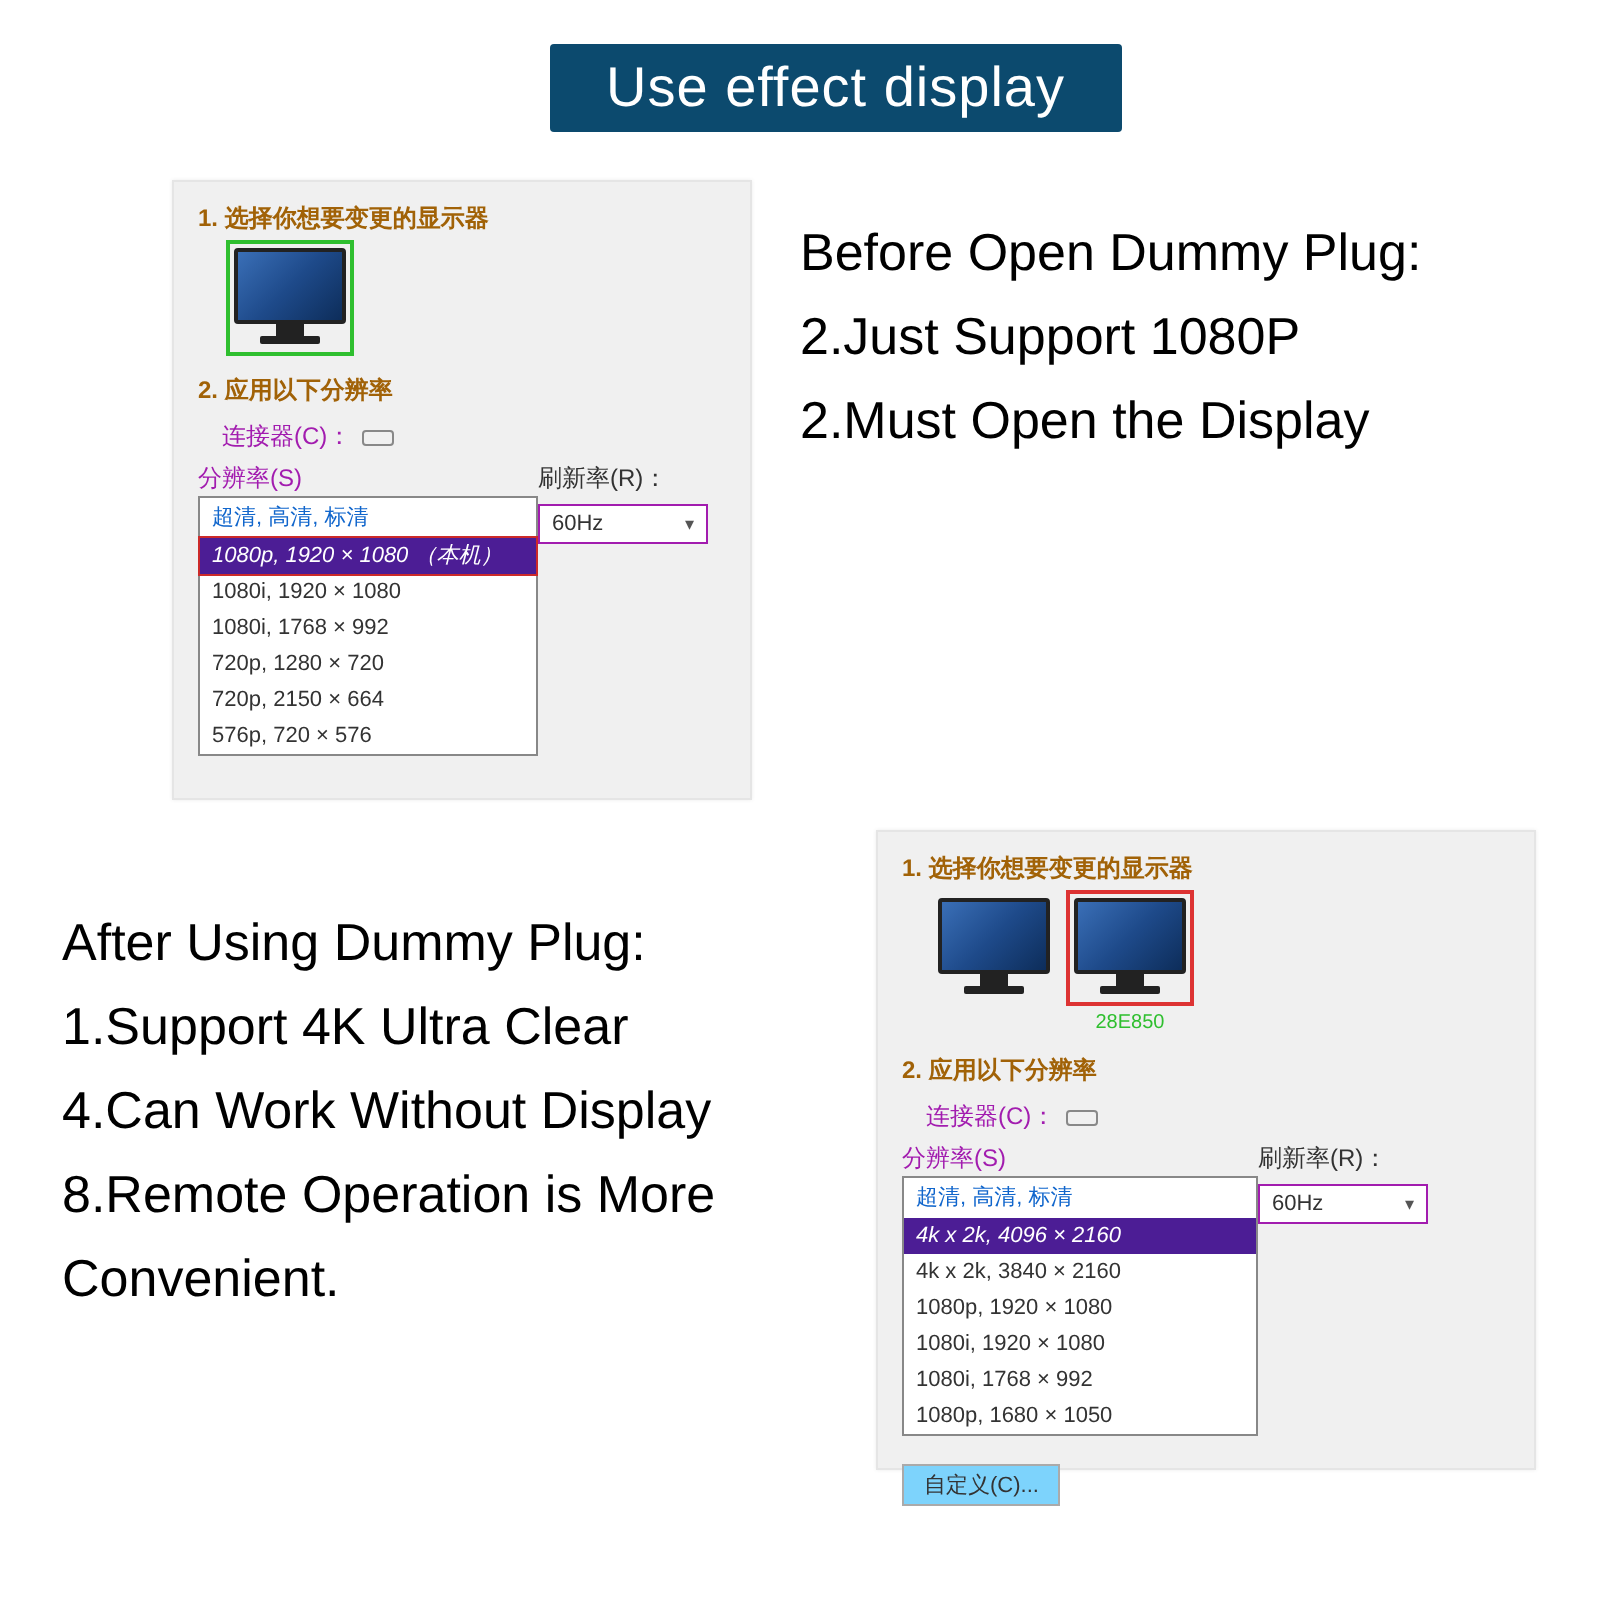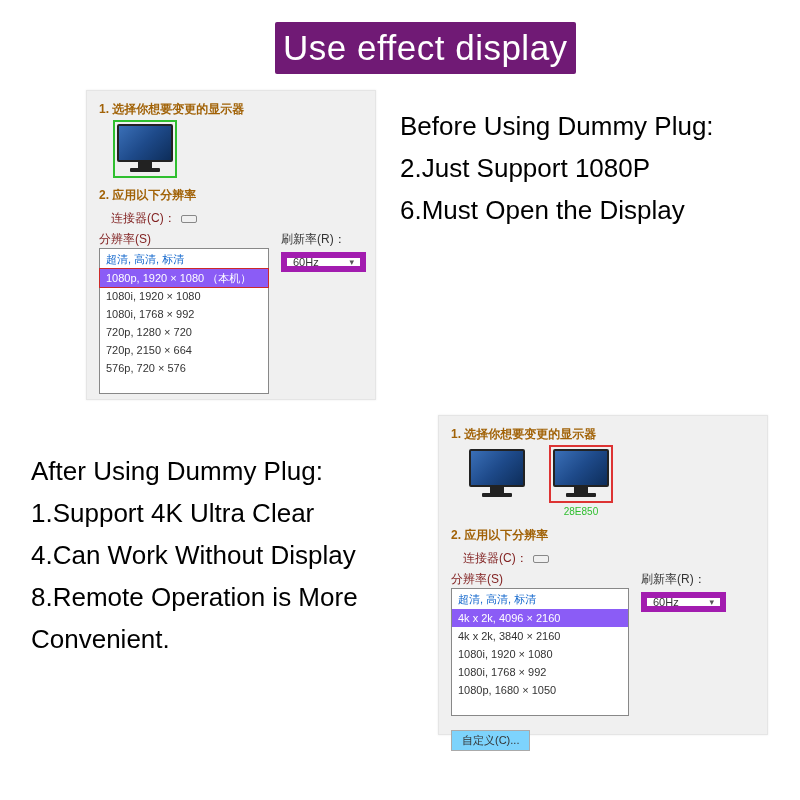--- a/index.html
+++ b/index.html
@@ -8,24 +8,24 @@
     width: 800px;
     height: 800px;
     background: #fff;
     font-family: "Microsoft YaHei", "SimSun", Arial, sans-serif;
     position: relative;
     overflow: hidden;
   }
   .banner {
     position: absolute;
     top: 22px; left: 275px;
-    background: #701a75;
+    background: #0c4a6e;
     color: #fff;
-    font-size: 35px;
-    padding: 6px 8px;
+    font-size: 28px;
+    padding: 6px 28px;
     border-radius: 2px;
     letter-spacing: 0.5px;
   }
   .big-text {
     position: absolute;
     font-size: 26px;
     line-height: 42px;
     color: #000;
     font-family: Arial, sans-serif;
   }
@@ -38,85 +38,85 @@
     background: #f0f0f0;
     border: 1px solid #e5e5e5;
     box-shadow: 0 0 2px rgba(0,0,0,0.08);
     font-size: 12px;
     color: #333;
   }
   .panel.before { top: 90px; left: 86px; width: 290px; height: 310px; }
   .panel.after  { top: 415px; left: 438px; width: 330px; height: 320px; }
 
   .step-label { font-size: 12px; color: #a16207; margin: 10px 0 6px 12px; font-weight: bold; }
-  .monitor-row { display: flex; gap: 28px; margin-left: 30px; margin-bottom: 10px; }
+  .monitor-row { display: flex; gap: 12px; margin-left: 30px; margin-bottom: 10px; }
   .mon-wrap { text-align: center; }
   .monitor {
     display: inline-block;
     width: 56px; height: 50px;
     position: relative;
   }
   .monitor.sel { outline: 2px solid #2fbf2f; outline-offset: 2px; }
   .monitor.sel-red { outline: 2px solid #d33; outline-offset: 2px; }
   .screen {
     width: 56px; height: 38px;
     background: linear-gradient(135deg, #3a6fb7 0%, #1e4a8a 50%, #0d2d5a 100%);
     border: 2px solid #222;
     border-radius: 2px;
   }
   .stand { width: 14px; height: 6px; background: #222; margin: 0 auto; }
   .base { width: 30px; height: 4px; background: #222; margin: 0 auto; border-radius: 1px; }
   .mon-cap { font-size: 10px; margin-top: 4px; }
   .mon-cap.green { color: #2fbf2f; }
 
   .field-row { display: flex; align-items: center; margin: 4px 12px; font-size: 12px; }
-  .field-lbl { min-width: 70px; color: #7f1d1d; }
+  .field-lbl { min-width: 70px; color: #a21caf; }
   .field-lbl.indent { margin-left: 12px; }
   .connector { display: inline-block; width: 16px; height: 8px; border: 1px solid #888; border-radius: 2px; }
 
-  .res-area { display: flex; gap: 12px; margin: 4px 12px 8px 12px; align-items: flex-start; }
+  .res-area { display: flex; gap: 0; margin: 4px 12px 8px 12px; align-items: flex-start; }
   .listbox {
     background: #fff;
     border: 1px solid #888;
     width: 170px;
     font-size: 11px;
     line-height: 16px;
-    padding-bottom: 16px;
+    padding-bottom: 0;
   }
   .listbox.wide { width: 178px; }
   .lb-head { color: #1166cc; padding: 2px 6px; font-size: 11px; }
   .lb-item { padding: 1px 6px; white-space: nowrap; }
-  .lb-item.sel { background: #8b5cf6; color: #fff; padding: 1px 6px; }
+  .lb-item.sel { background: #4c1d95; color: #fff; padding: 1px 6px; font-style: italic; }
   .lb-item.sel.red-box { outline: 1px solid #cc2a2a; outline-offset: 0; }
   .right-col { flex: 1; }
   .dd-lbl { font-size: 12px; margin-bottom: 4px; }
   .dropdown {
     display: flex; align-items: center; justify-content: space-between;
-    background: #fff; border: 6px solid #a21caf;
+    background: #fff; border: 1px solid #a21caf;
     height: 20px; font-size: 11px; padding: 0 6px; width: 85px; text-align: right;
   }
   .dropdown .arrow { font-size: 9px; color: #555; }
   .btn {
     display: inline-block;
     background: #7dd3fc;
     border: 1px solid #aaa;
     font-size: 11px;
     padding: 2px 10px;
     margin: 6px 12px;
   }
 </style>
 </head>
 <body>
 
 <div class="banner">Use effect display</div>
 
 <div class="big-text before">
-  <div>Before Using Dummy Plug:</div>
+  <div>Before Open Dummy Plug:</div>
   <div>2.Just Support 1080P</div>
-  <div>6.Must Open the Display</div>
+  <div>2.Must Open the Display</div>
 </div>
 <div class="big-text after">
   <div>After Using Dummy Plug:</div>
   <div>1.Support 4K Ultra Clear</div>
   <div>4.Can Work Without Display</div>
   <div>8.Remote Operation is More Convenient.</div>
 </div>
 
 <div class="panel before">
   <div class="step-label">1.  选择你想要变更的显示器</div>
@@ -175,20 +175,21 @@
     <span class="field-lbl indent">连接器(C)：</span>
     <span class="connector"></span>
   </div>
   <div class="res-area">
     <div>
       <div class="field-lbl">分辨率(S)</div>
       <div class="listbox wide">
         <div class="lb-head">超清, 高清, 标清</div>
         <div class="lb-item sel">4k x 2k, 4096 × 2160</div>
         <div class="lb-item">4k x 2k, 3840 × 2160</div>
+        <div class="lb-item">1080p, 1920 × 1080</div>
         <div class="lb-item">1080i, 1920 × 1080</div>
         <div class="lb-item">1080i, 1768 × 992</div>
         <div class="lb-item">1080p, 1680 × 1050</div>
       </div>
     </div>
     <div class="right-col">
       <div class="dd-lbl">刷新率(R)：</div>
       <div class="dropdown">
         <span>60Hz</span>
         <span class="arrow">▾</span>

